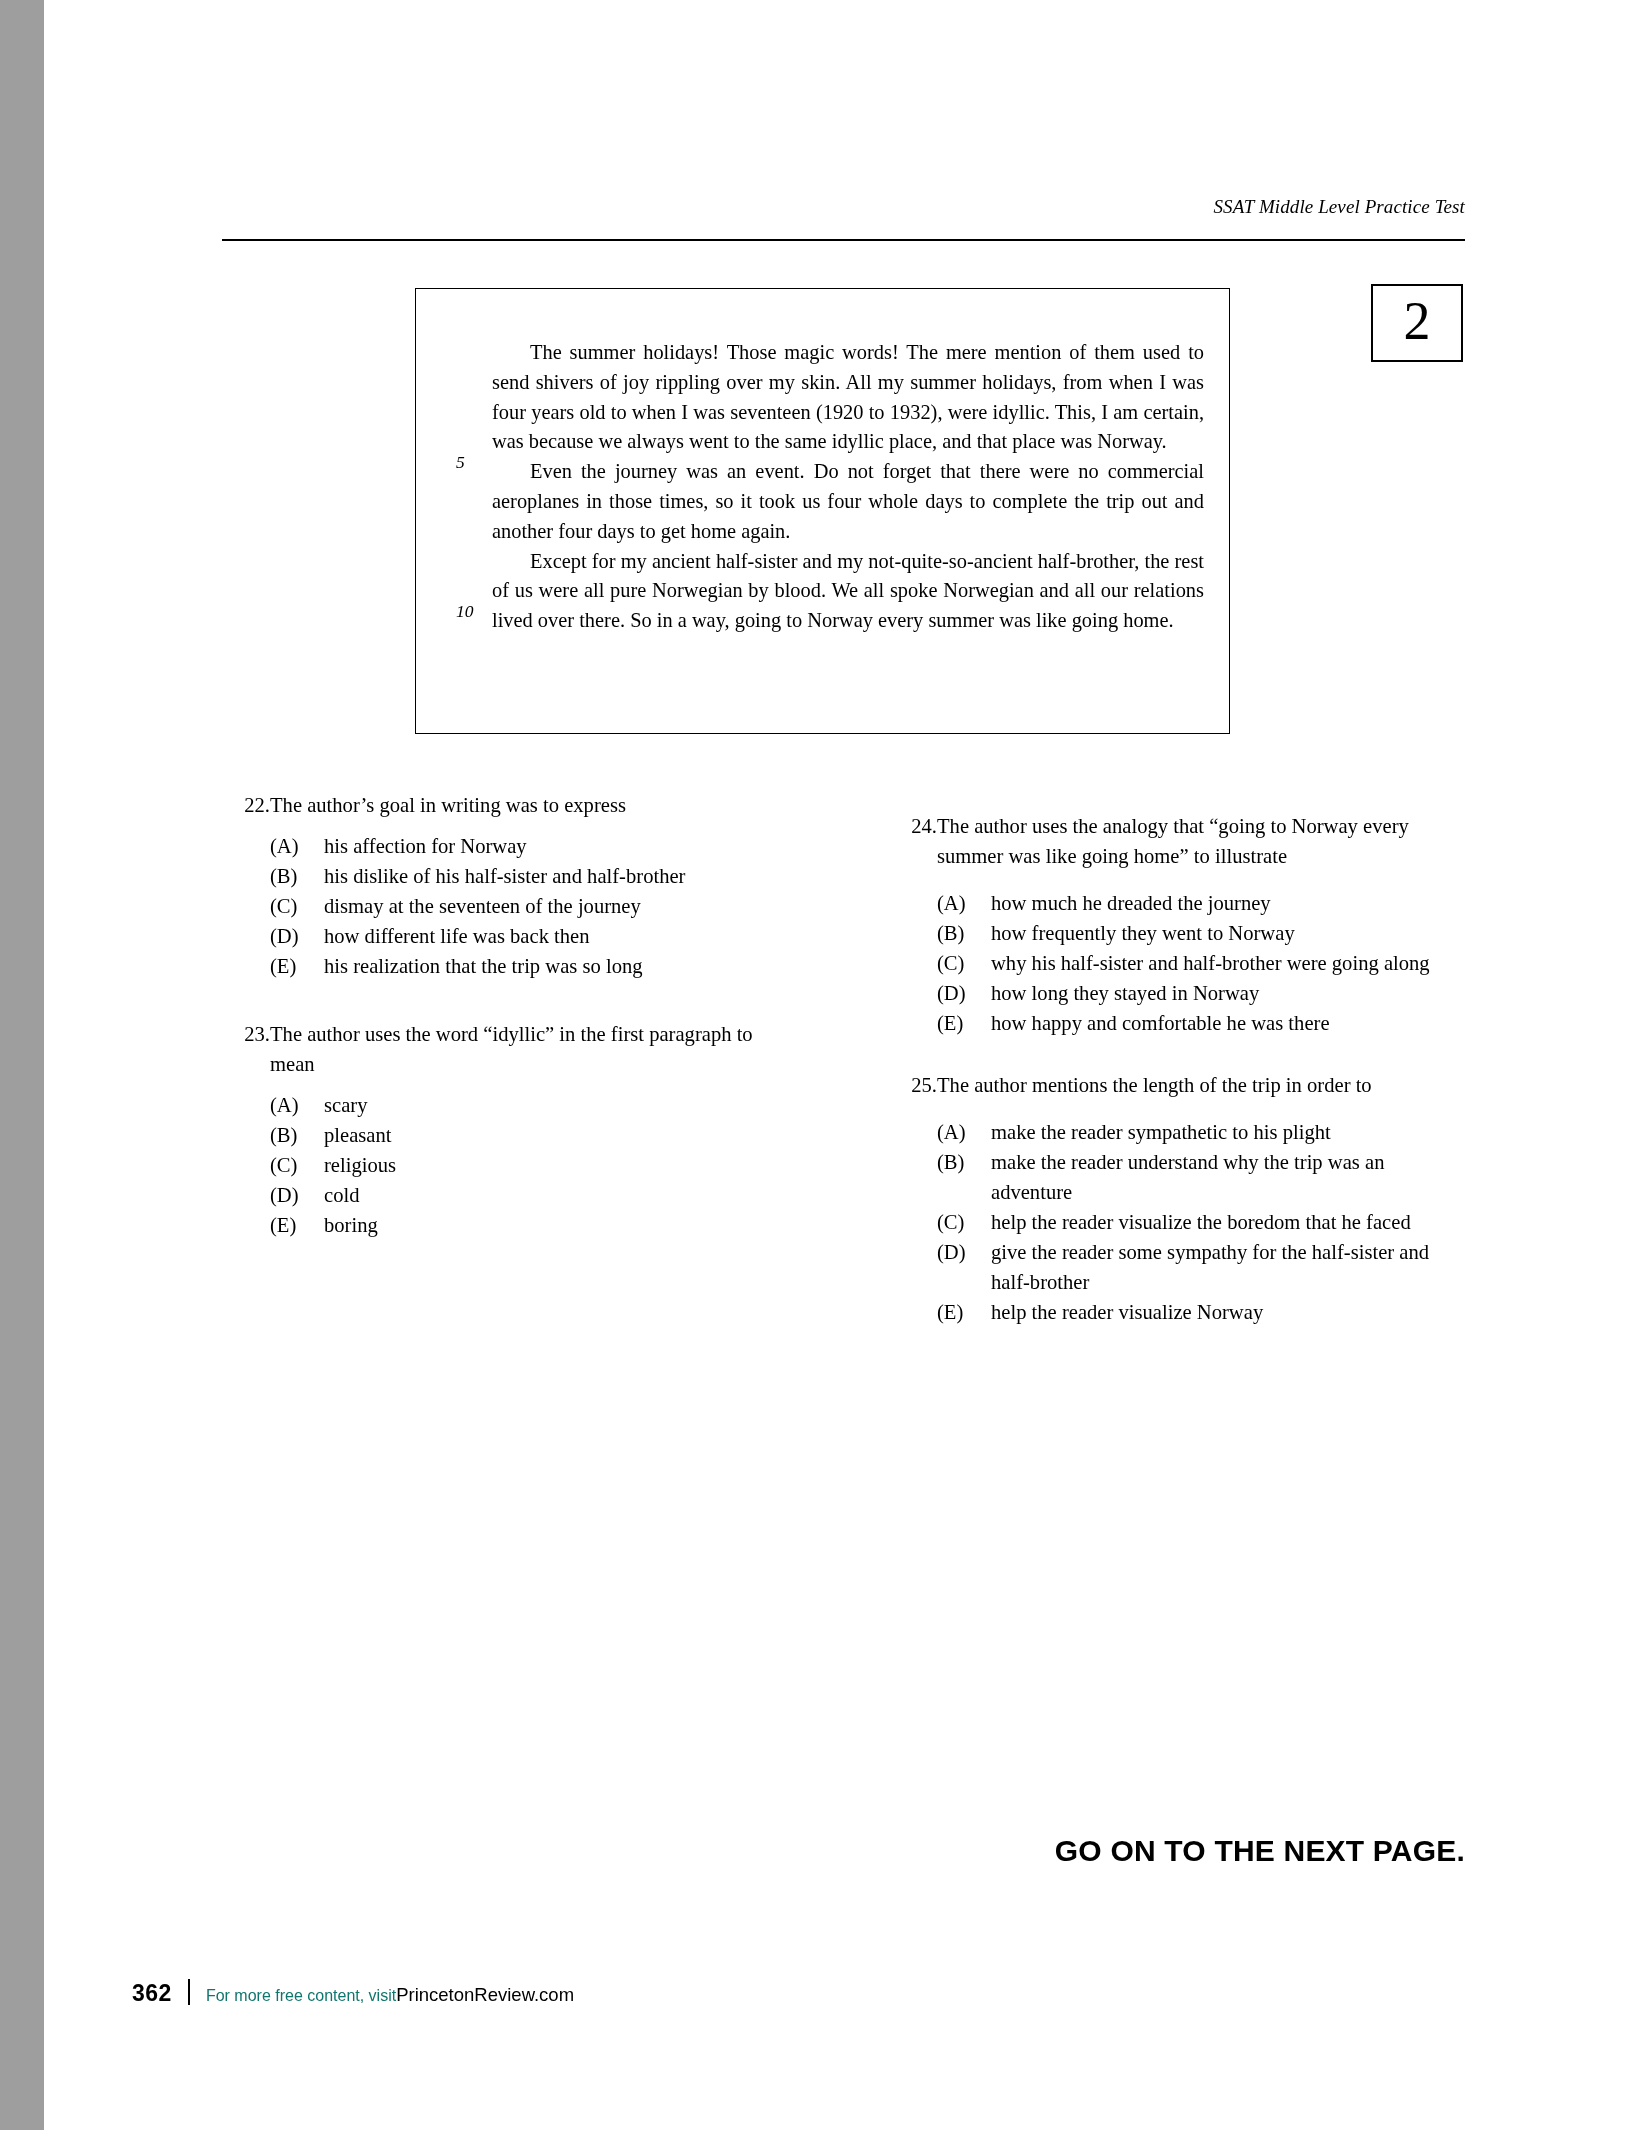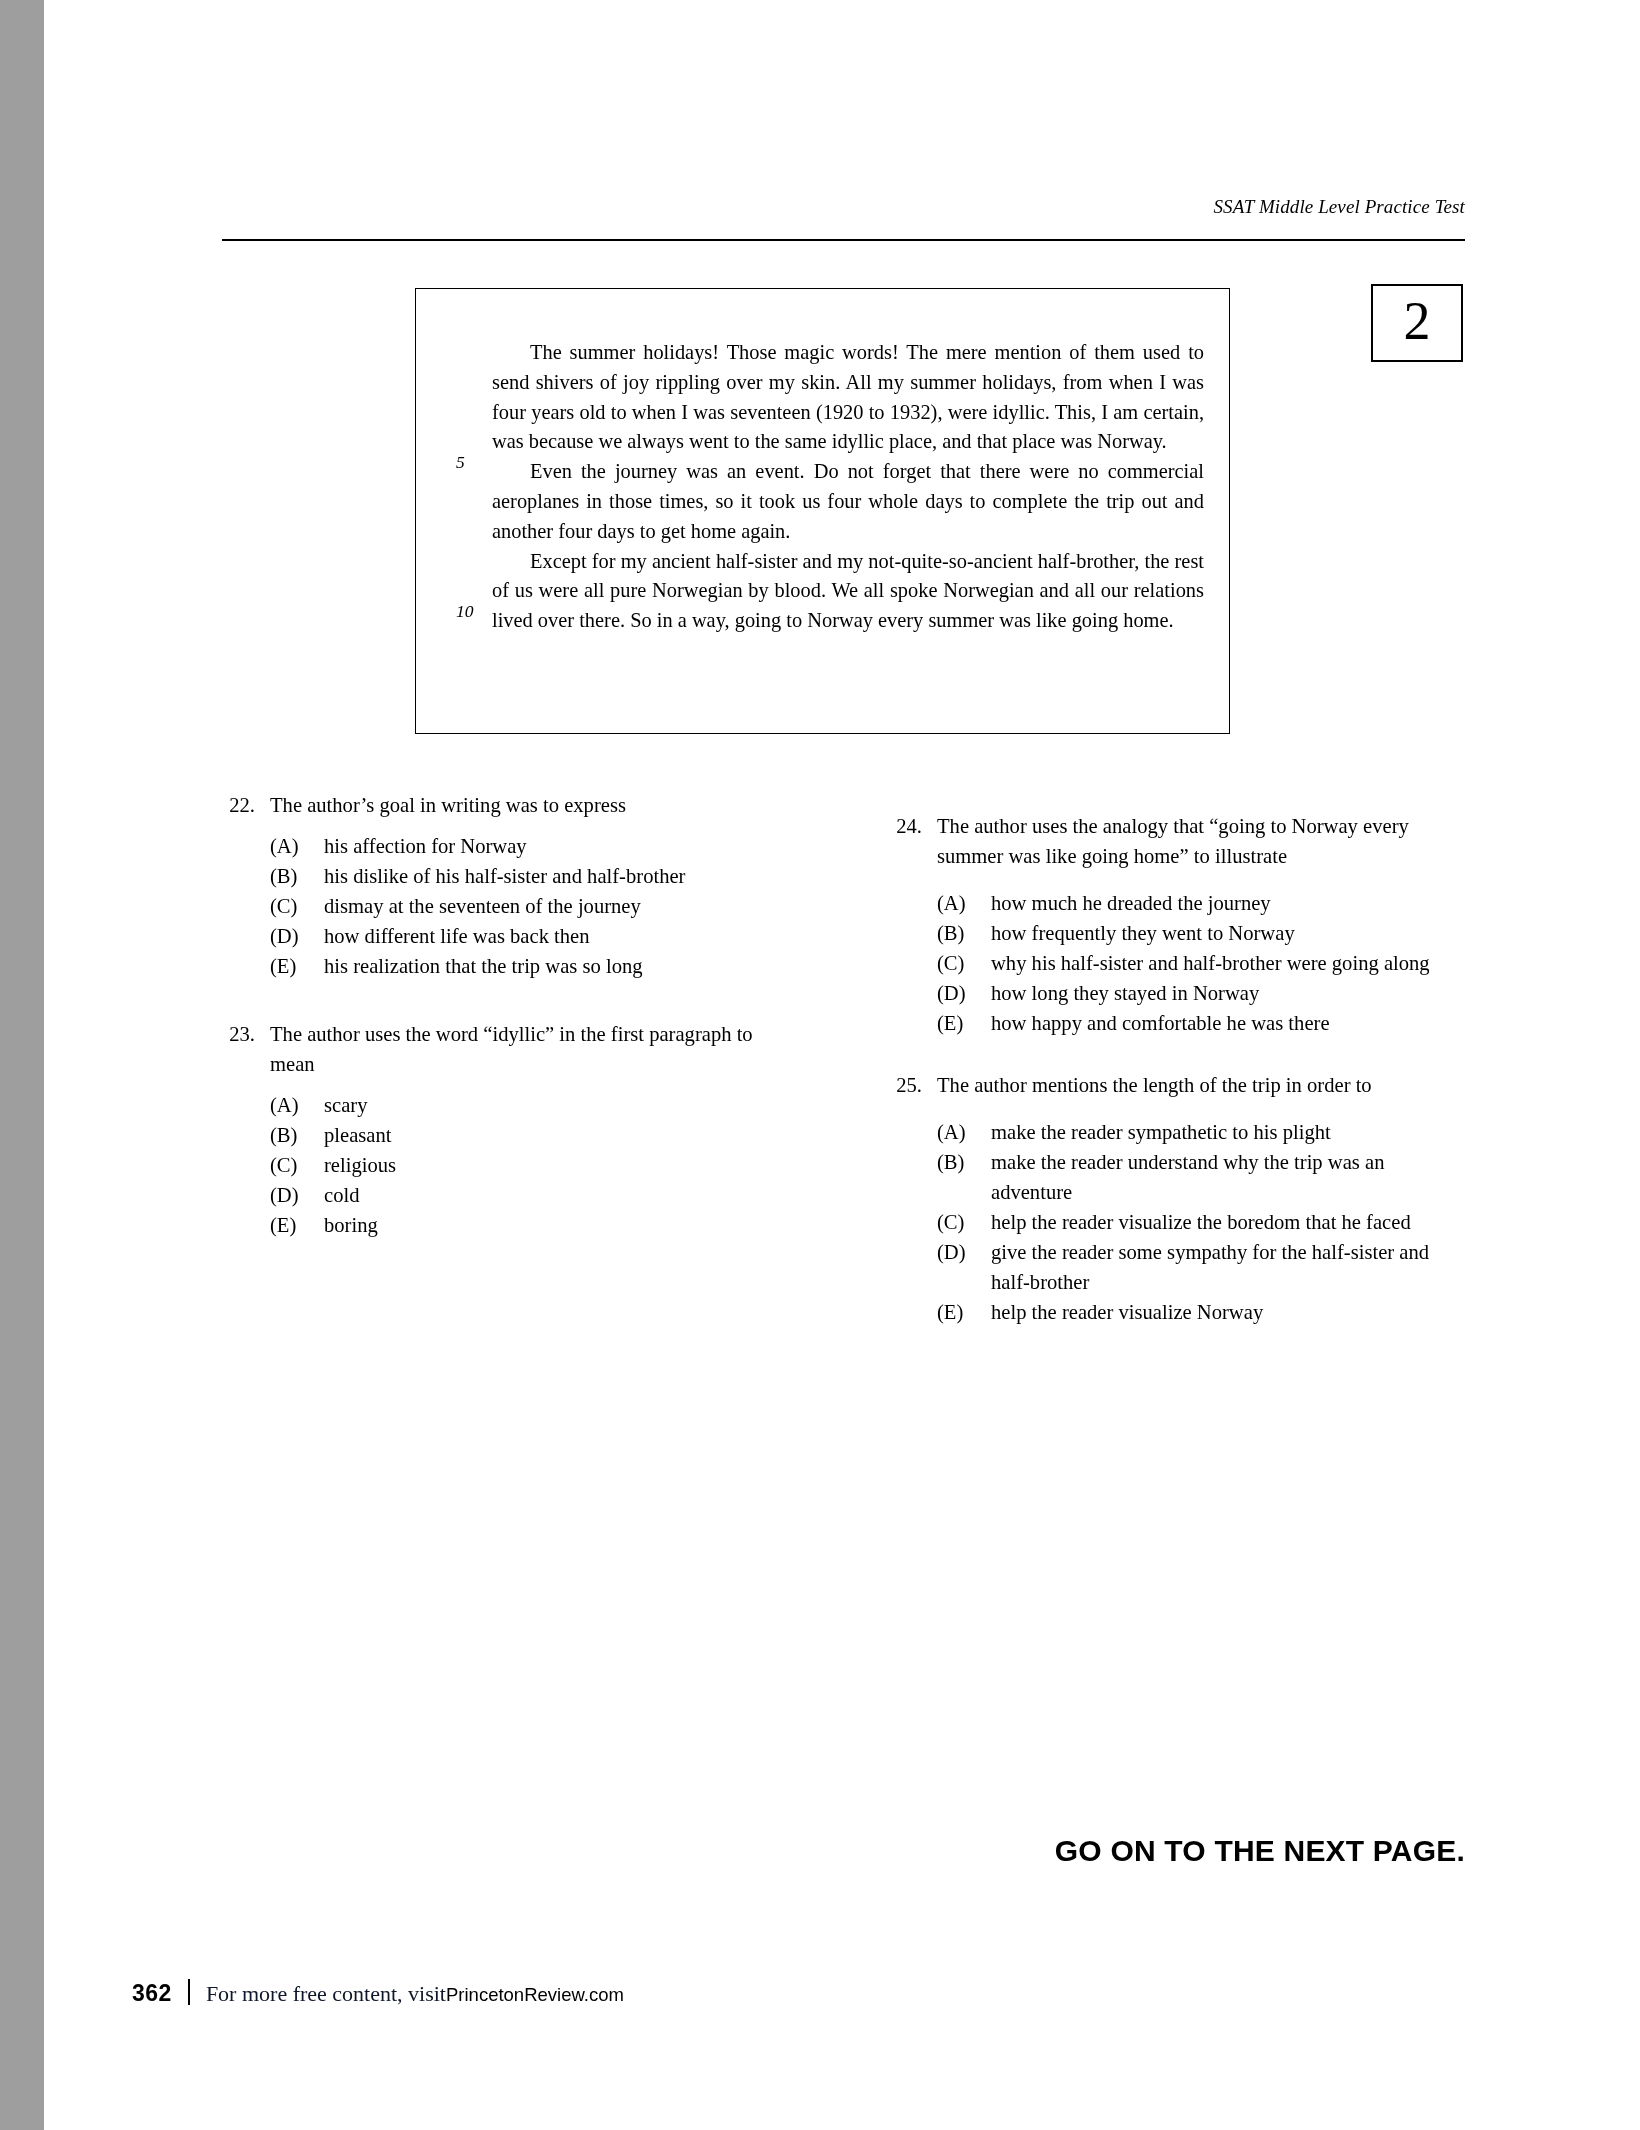--- a/index.html
+++ b/index.html
@@ -133,24 +133,24 @@
   }
   .q-stem {
     position: relative;
     padding-left: 48px;
     font-size: 20.6px;
     line-height: 30px;
     color: #000;
   }
   .q-num {
     position: absolute;
-    left: 0;
+    left: 8px;
     top: 0;
     width: 40px;
-    text-align: center;
+    text-align: right;
     font-size: 20.6px;
   }
   .choices {
     margin-top: 11px;
     padding-left: 48px;
   }
   .choice {
     position: relative;
     padding-left: 54px;
     font-size: 20.6px;
@@ -203,23 +203,23 @@
   .footer .divider {
     display: inline-block;
     width: 2px;
     height: 26px;
     background: #000;
     margin: 0 16px;
     position: relative;
     top: 4px;
   }
   .footer .ftext {
-    font-family: Liberation Serif, serif;
-    font-size: 22px;
-    color: #0f172a;
+    font-family: Liberation Sans, sans-serif;
+    font-size: 16px;
+    color: #0f766e;
   }
   .footer .flink {
     font-family: "Liberation Sans", sans-serif;
     font-size: 18.5px;
     color: #000;
   }
 </style>
 </head>
 <body>
 

